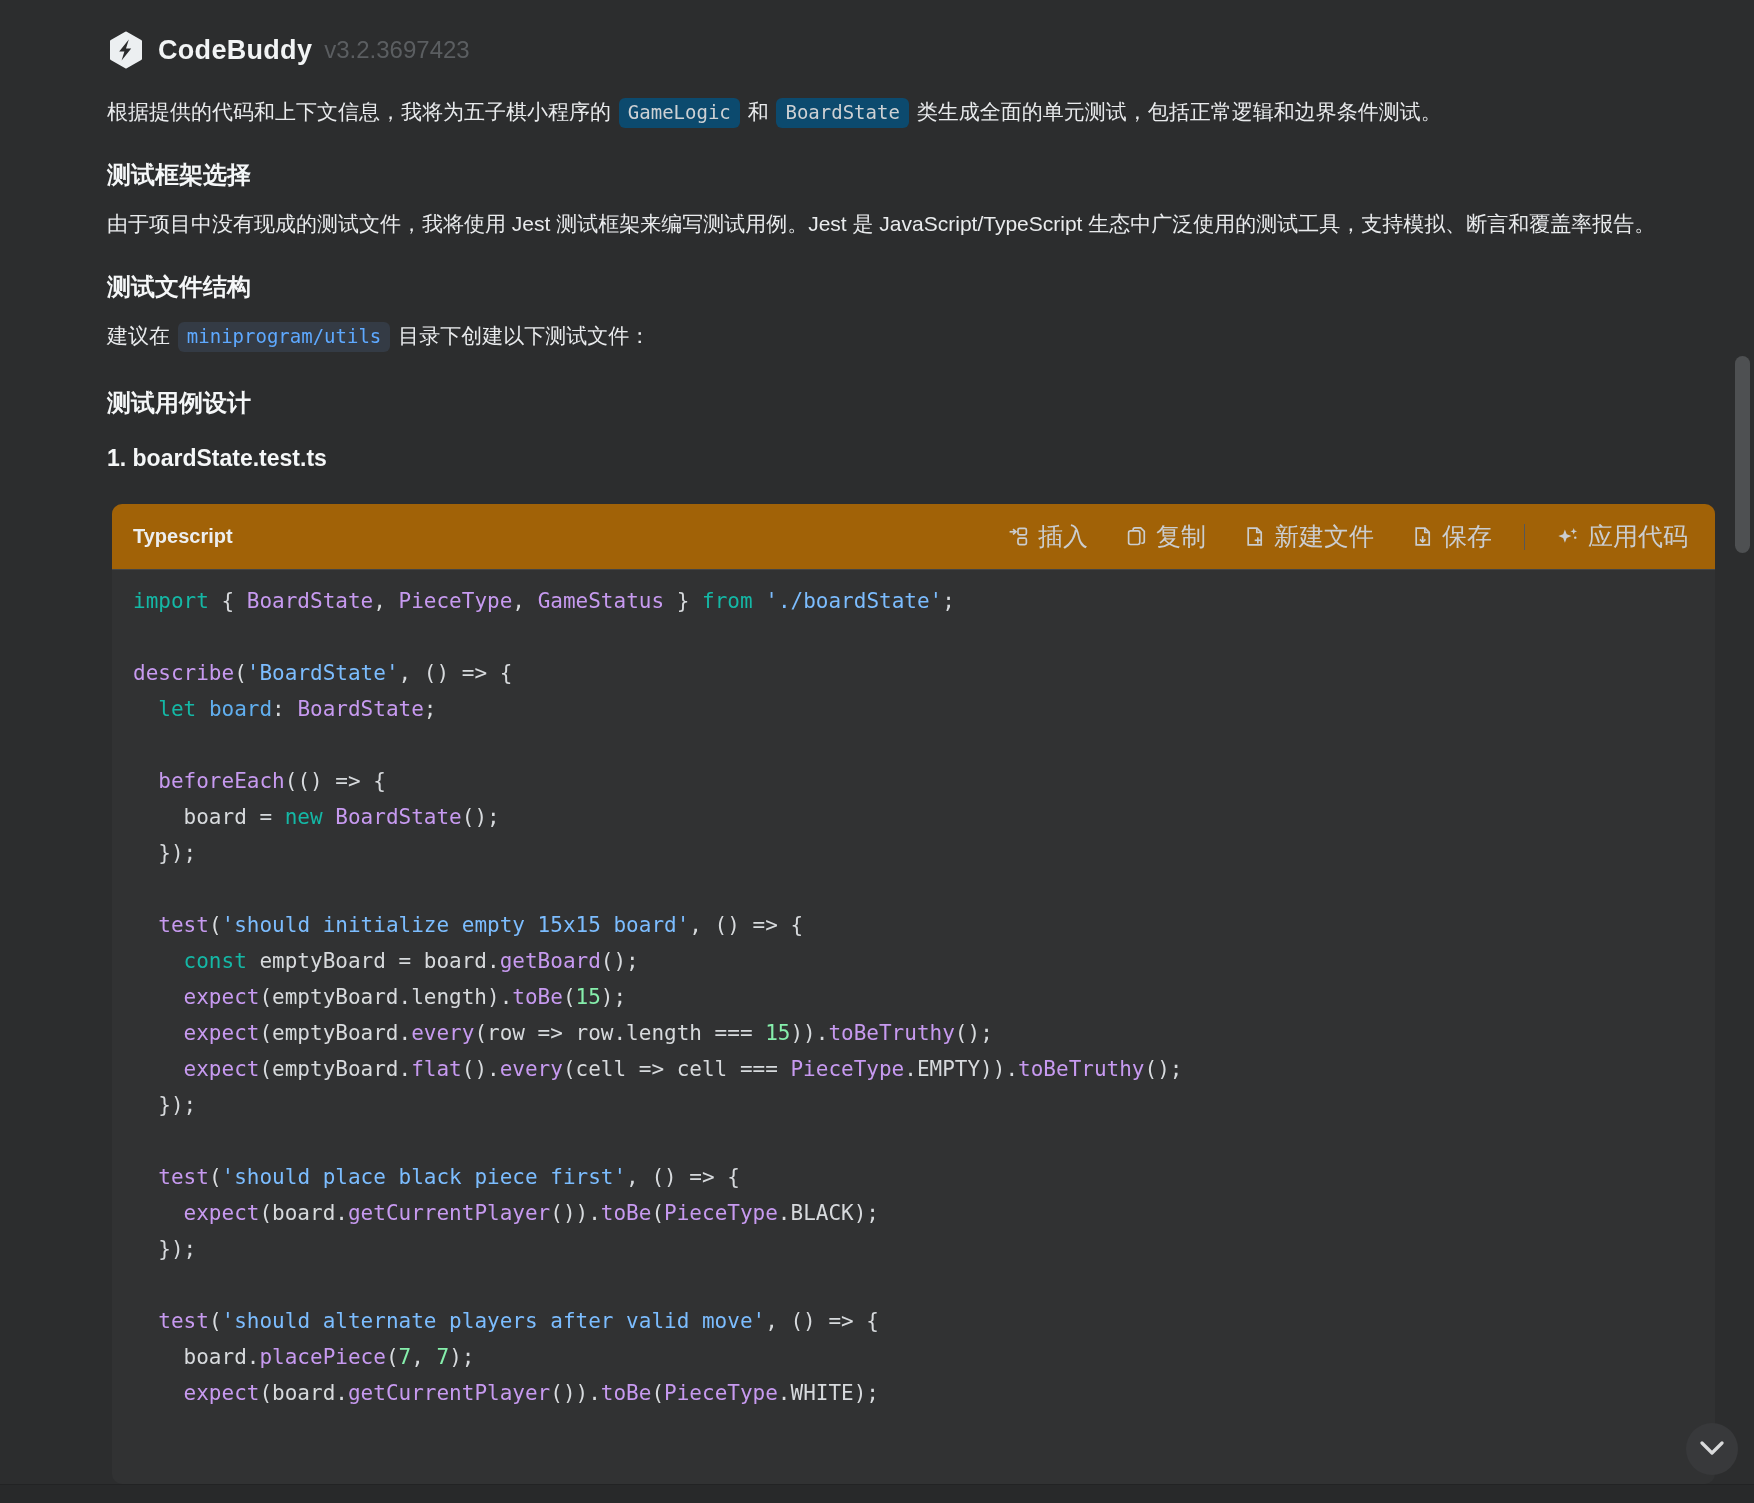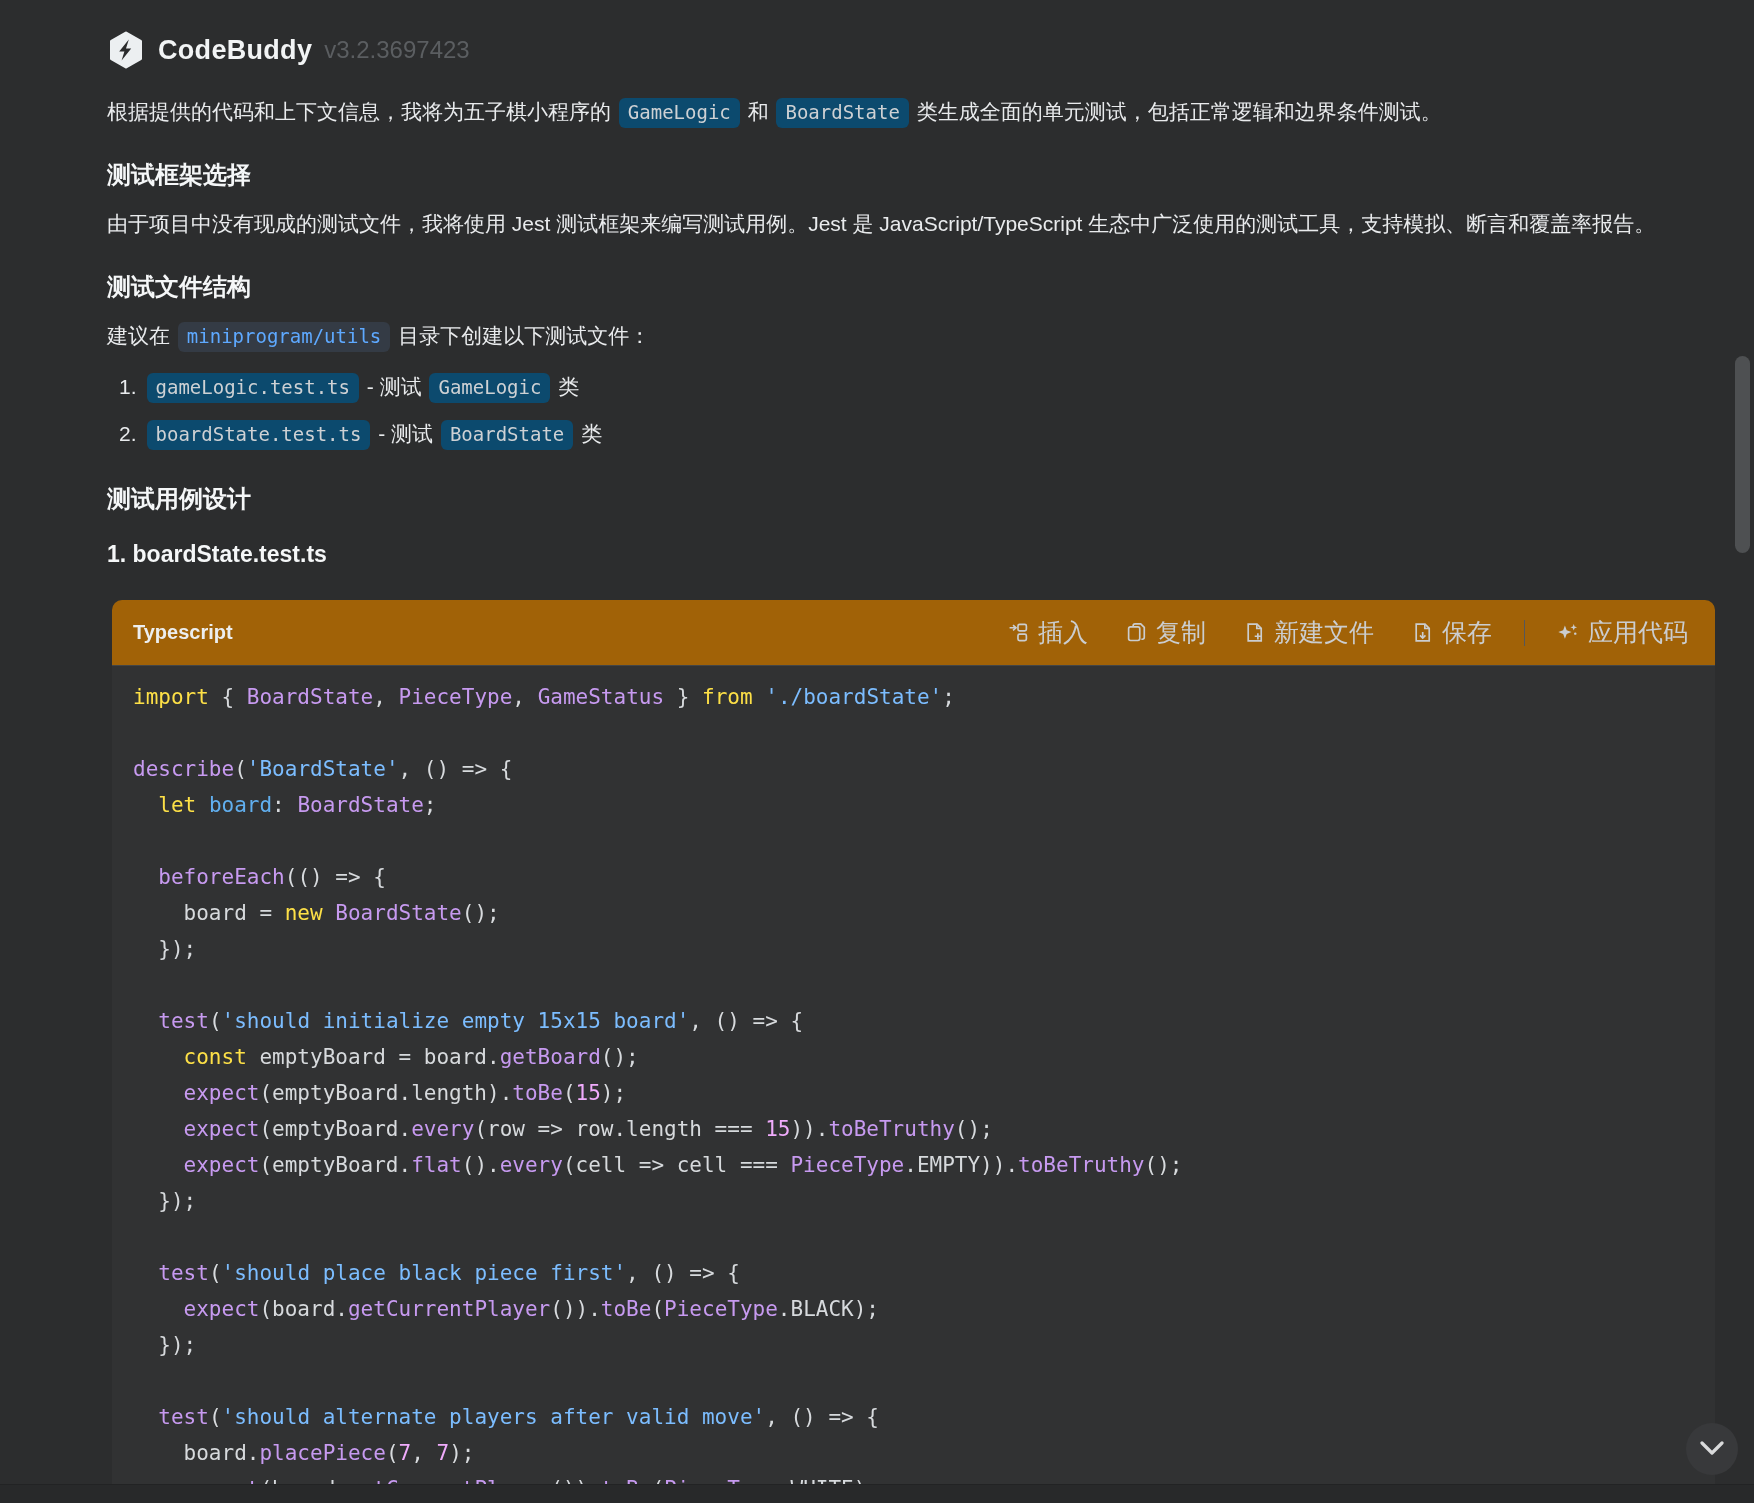--- a/index.html
+++ b/index.html
@@ -32,24 +32,24 @@
   .code-header{height:66px;background:#a16207;border-bottom:1px solid #434546;
     display:flex;align-items:center;justify-content:space-between;padding:0 27px 0 21px;box-sizing:border-box;}
   .lang-label{font-size:20px;font-weight:bold;color:#eceeef;}
   .toolbar{display:flex;align-items:center;gap:38px;}
   .tb-btn{display:flex;align-items:center;gap:9px;color:#cbcdcf;font-size:25px;cursor:pointer;background:none;border:none;padding:0;font-family:inherit;}
   .tb-divider{width:1px;height:26px;background:#55575a;margin:0 -6px;}
 
   .code-body{padding:13px 20px 30px 21px;font-family:"DejaVu Sans Mono","Liberation Mono",monospace;
     font-size:21px;line-height:36px;color:#d7dadd;white-space:pre;}
   .code-line{height:36px;}
-  .tk-k{color:#fde047;}   
+  .tk-k{color:#14b8a6;}   
   .tk-p{color:#c79af0;}   
   .tk-s{color:#7cbdff;}   
-  .tk-n{color:#f0abfc;}   
+  .tk-n{color:#86efac;}   
   .tk-b{color:#61afef;}   
   .tk-w{color:#d7dadd;}   
 
   
   .bottom-strip{position:absolute;left:0;top:1484px;width:1754px;height:19px;
     background:#28292a;border-top:1px solid #222324;z-index:5;}
   .scroll-btn{position:absolute;left:1686px;top:1423px;width:52px;height:52px;border-radius:50%;
     background:#38393b;display:flex;align-items:center;justify-content:center;z-index:10;border:none;cursor:pointer;}
   .scrollbar-thumb{position:absolute;right:4px;top:356px;width:15px;height:197px;
     background:#4e5052;border-radius:8px;z-index:10;}
@@ -70,24 +70,20 @@
     </div>
 
     <p class="para"><span>根据提供的代码和上下文信息，我将为五子棋小程序的 </span><code class="chip">GameLogic</code><span> 和 </span><code class="chip">BoardState</code><span> 类生成全面的单元测试，包括正常逻辑和边界条件测试。</span></p>
 
     <h3 class="sec">测试框架选择</h3>
     <p class="para" style="margin-top:16px;">由于项目中没有现成的测试文件，我将使用 Jest 测试框架来编写测试用例。Jest 是 JavaScript/TypeScript 生态中广泛使用的测试工具，支持模拟、断言和覆盖率报告。</p>
 
     <h3 class="sec">测试文件结构</h3>
     <p class="para" style="margin-top:16px;"><span>建议在 </span><code class="chip chip-blue">miniprogram/utils</code><span> 目录下创建以下测试文件：</span></p>
 
-    <ol class="file-list">
-      <li><span class="num">1.</span><code class="chip">gameLogic.test.ts</code><span> - 测试 </span><code class="chip">GameLogic</code><span> 类</span></li>
-      <li><span class="num">2.</span><code class="chip">boardState.test.ts</code><span> - 测试 </span><code class="chip">BoardState</code><span> 类</span></li>
-    </ol>
 
     <h3 class="sec" style="margin-top:34px;">测试用例设计</h3>
     <h4 class="sub">1. boardState.test.ts</h4>
 
     <div class="code-block">
       <div class="code-header">
         <span class="lang-label">Typescript</span>
         <div class="toolbar" id="toolbar">
             <button class="tb-btn">
               <span style="display: flex;">

